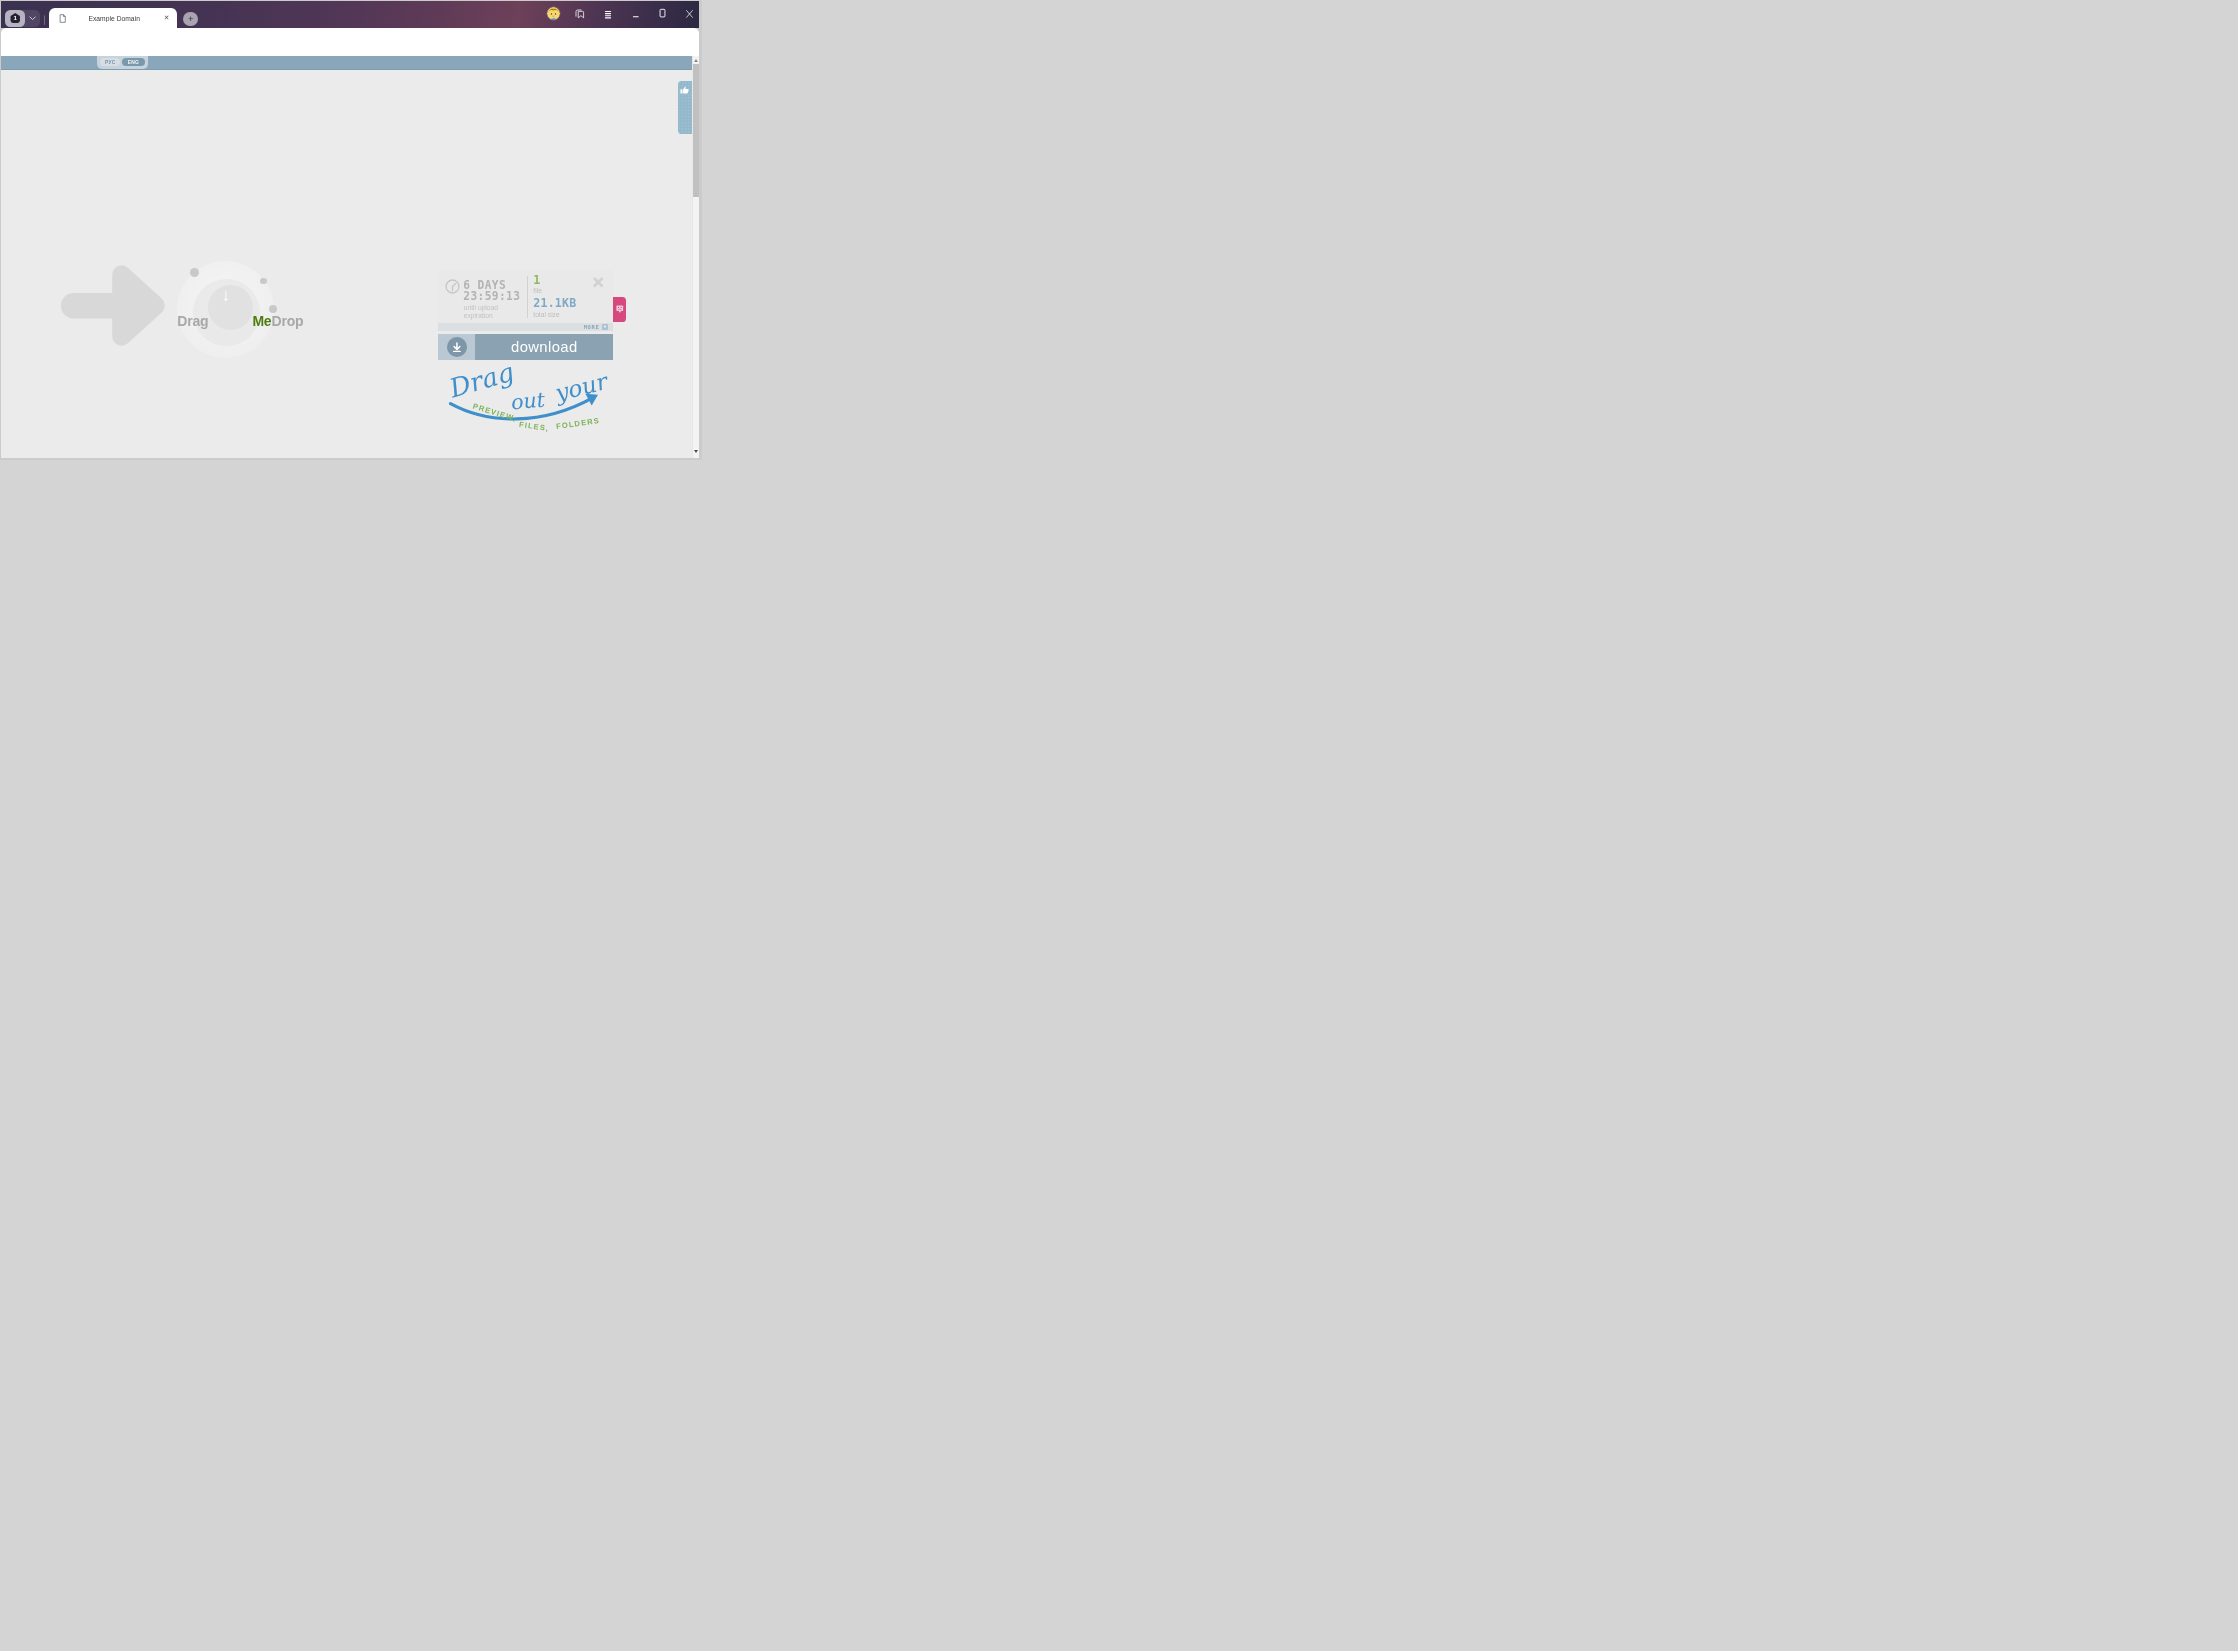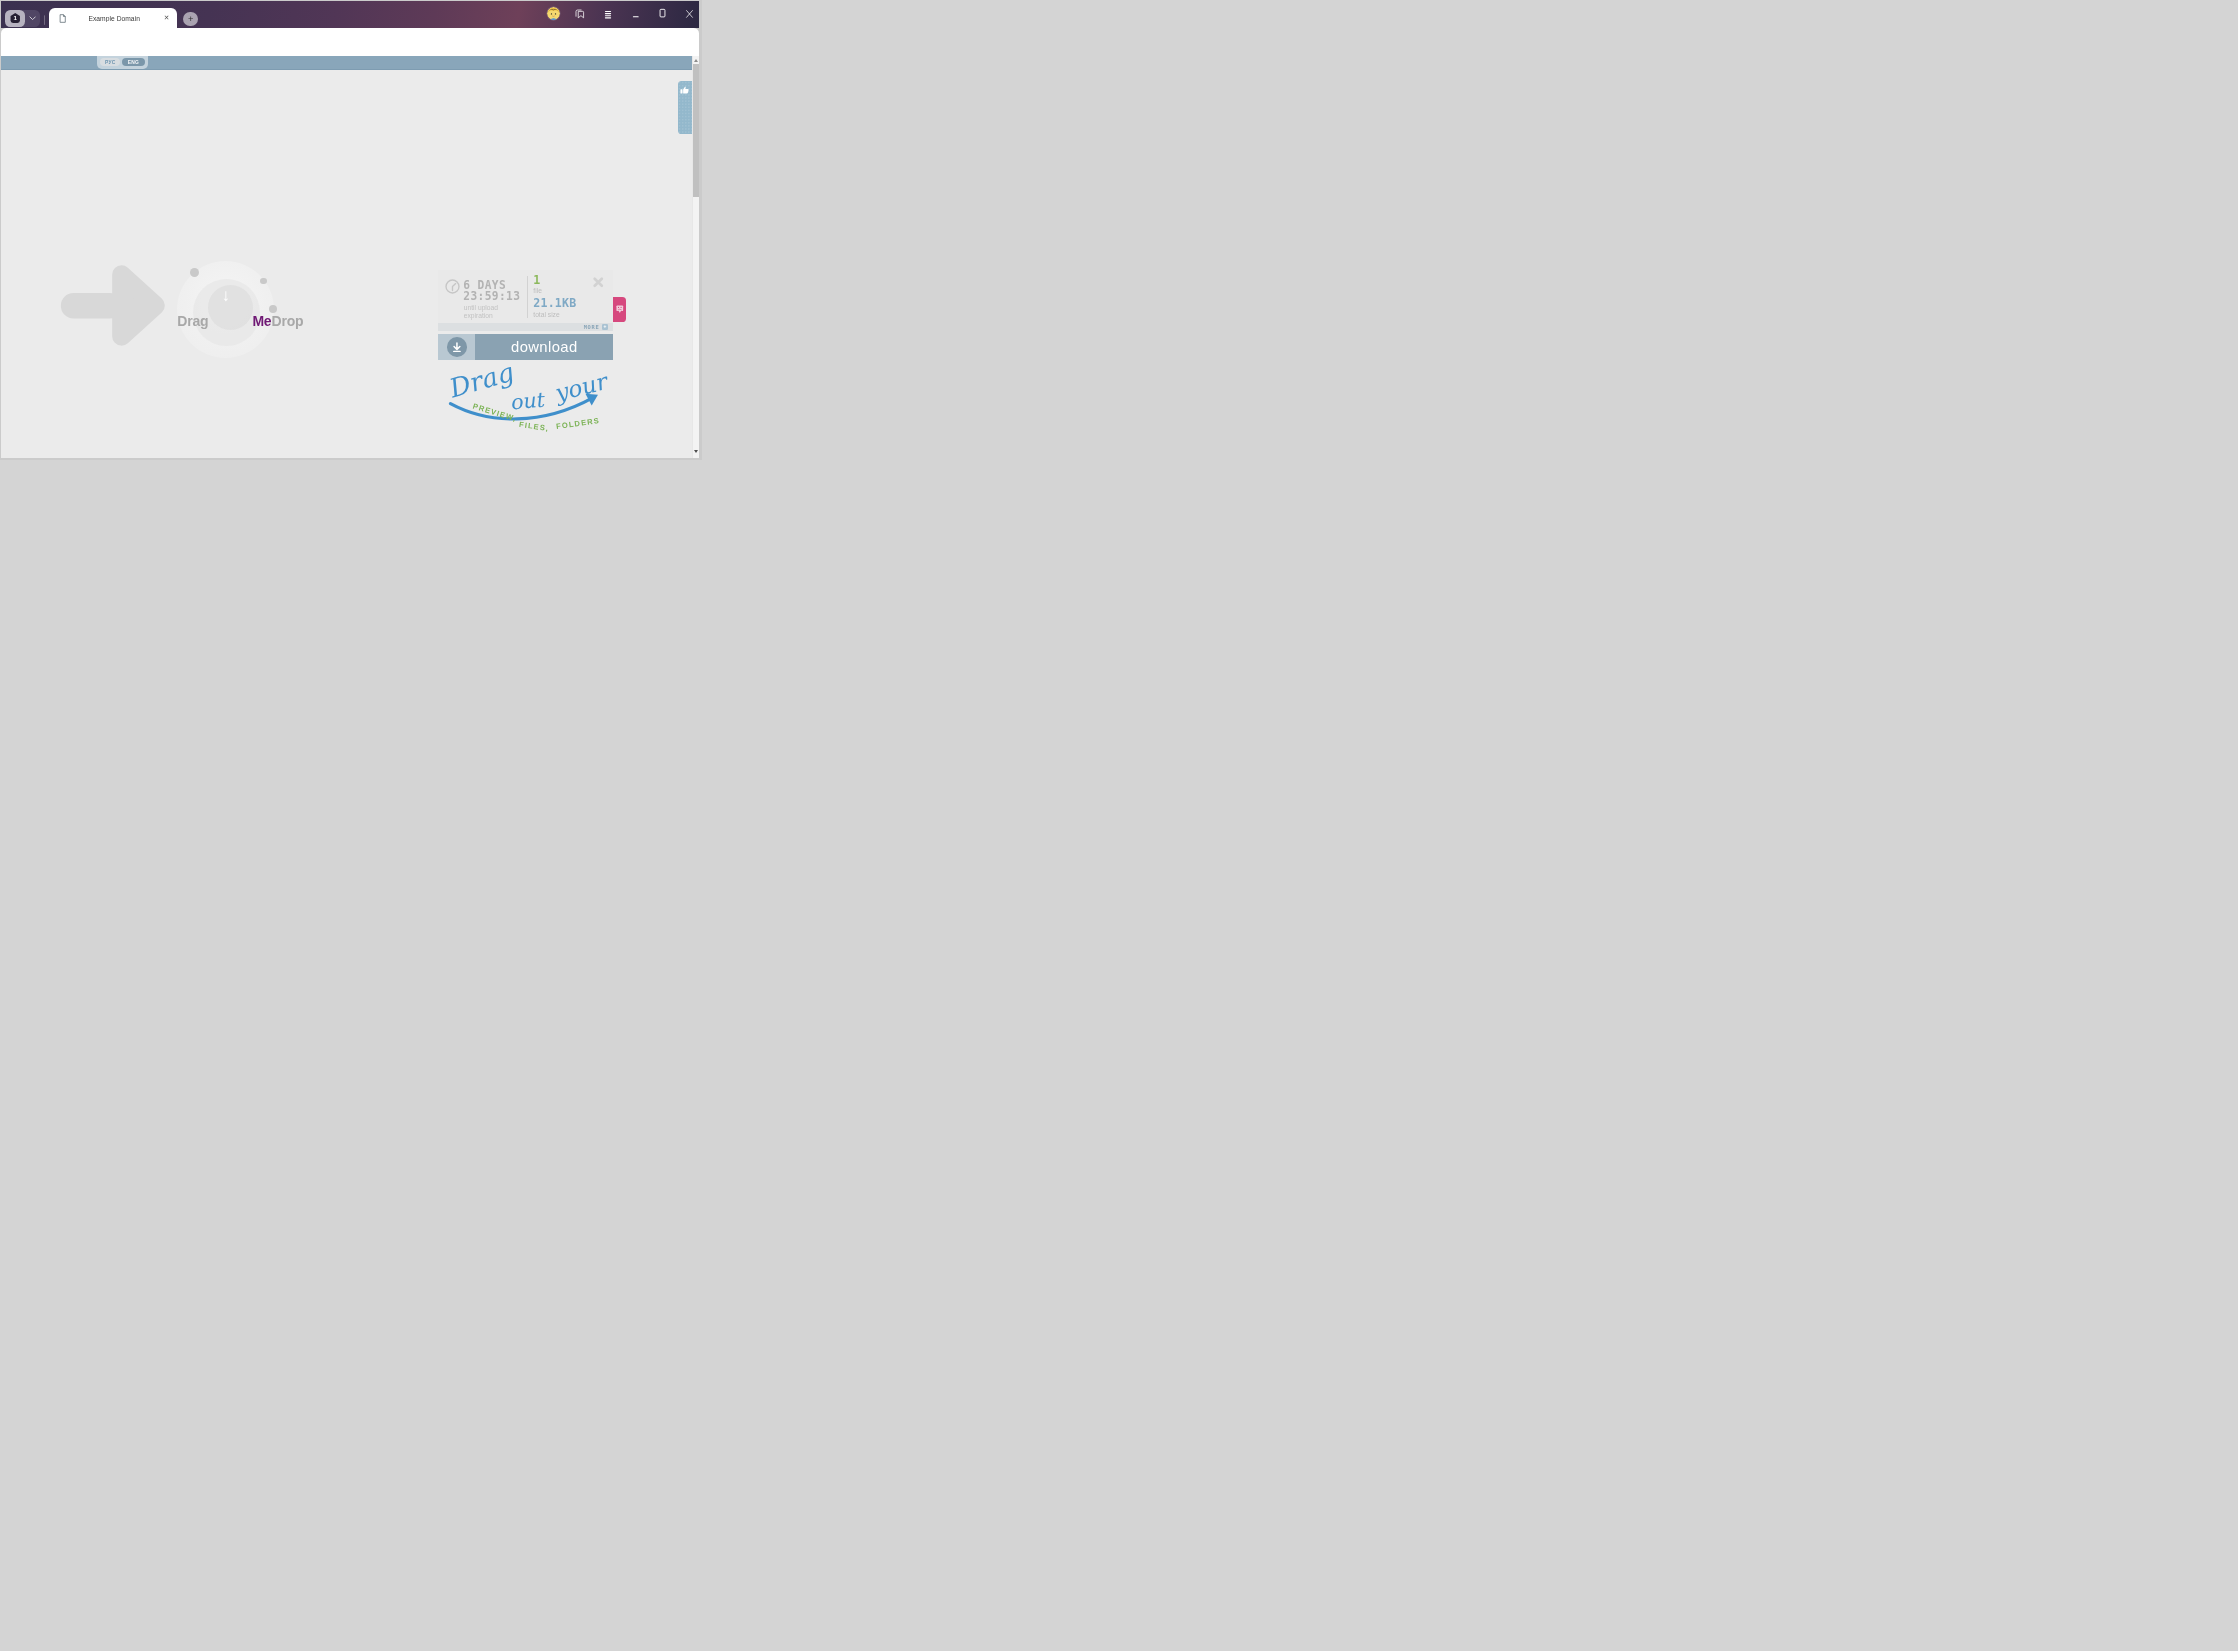--- a/index.html
+++ b/index.html
@@ -58,21 +58,21 @@
   .logo{position:absolute;left:176px;top:191px;width:97px;height:97px;}
   .logo-outer{position:absolute;left:0;top:0;width:97px;height:97px;border-radius:50%;
     background:radial-gradient(circle at 50% 42%,#f5f5f5 0%,#f0f0f0 55%,#ededed 100%);}
   .logo-mid{position:absolute;left:16px;top:18px;width:67px;height:67px;border-radius:50%;background:#e4e4e4;opacity:.6;}
   .logo-core{position:absolute;left:31px;top:24px;width:45px;height:45px;border-radius:50%;background:#dcdcdc;opacity:.65;}
   .logo-dot{position:absolute;border-radius:50%;background:#c9c9c9;}
   .logo-arrow{position:absolute;left:0;top:25px;width:97px;text-align:center;
     color:#ffffff;font-size:17px;font-weight:bold;}
   .logo-word{position:absolute;left:0;top:52px;width:97px;text-align:center;
     font-size:14px;font-weight:bold;letter-spacing:-0.2px;color:#a8a8a8;white-space:nowrap;}
-  .logo-word .me{color:#701a75;margin-left:44px;}
+  .logo-word .me{color:#4d7c0f;margin-left:44px;}
 
   .panel{position:absolute;left:437px;top:200px;width:175px;height:61px;}
   .panel-main{position:absolute;left:0;top:0;width:175px;height:53px;background:#e9e9e9;}
   .digital{font-family:"DejaVu Sans Mono",monospace;font-weight:800;color:#b3b3b3;
     font-size:11.2px;line-height:13px;letter-spacing:0.4px;transform:scaleY(1.05);transform-origin:left top;}
   .expiry{font-size:6.7px;color:#c2c2c2;line-height:7.6px;}
   .panel-div{position:absolute;left:89px;top:6.3px;width:0.9px;height:42px;background:#d2d2d2;}
   .pfile-count{font-family:"DejaVu Sans Mono",monospace;font-weight:800;font-size:11.6px;line-height:10.7px;color:#8cb85c;}
   .pfile-label{font-size:6.7px;color:#bdbdbd;line-height:7.6px;}
   .psize{font-family:"DejaVu Sans Mono",monospace;font-weight:800;font-size:11.6px;line-height:11.6px;color:#7fa9c5;letter-spacing:0.2px;}

